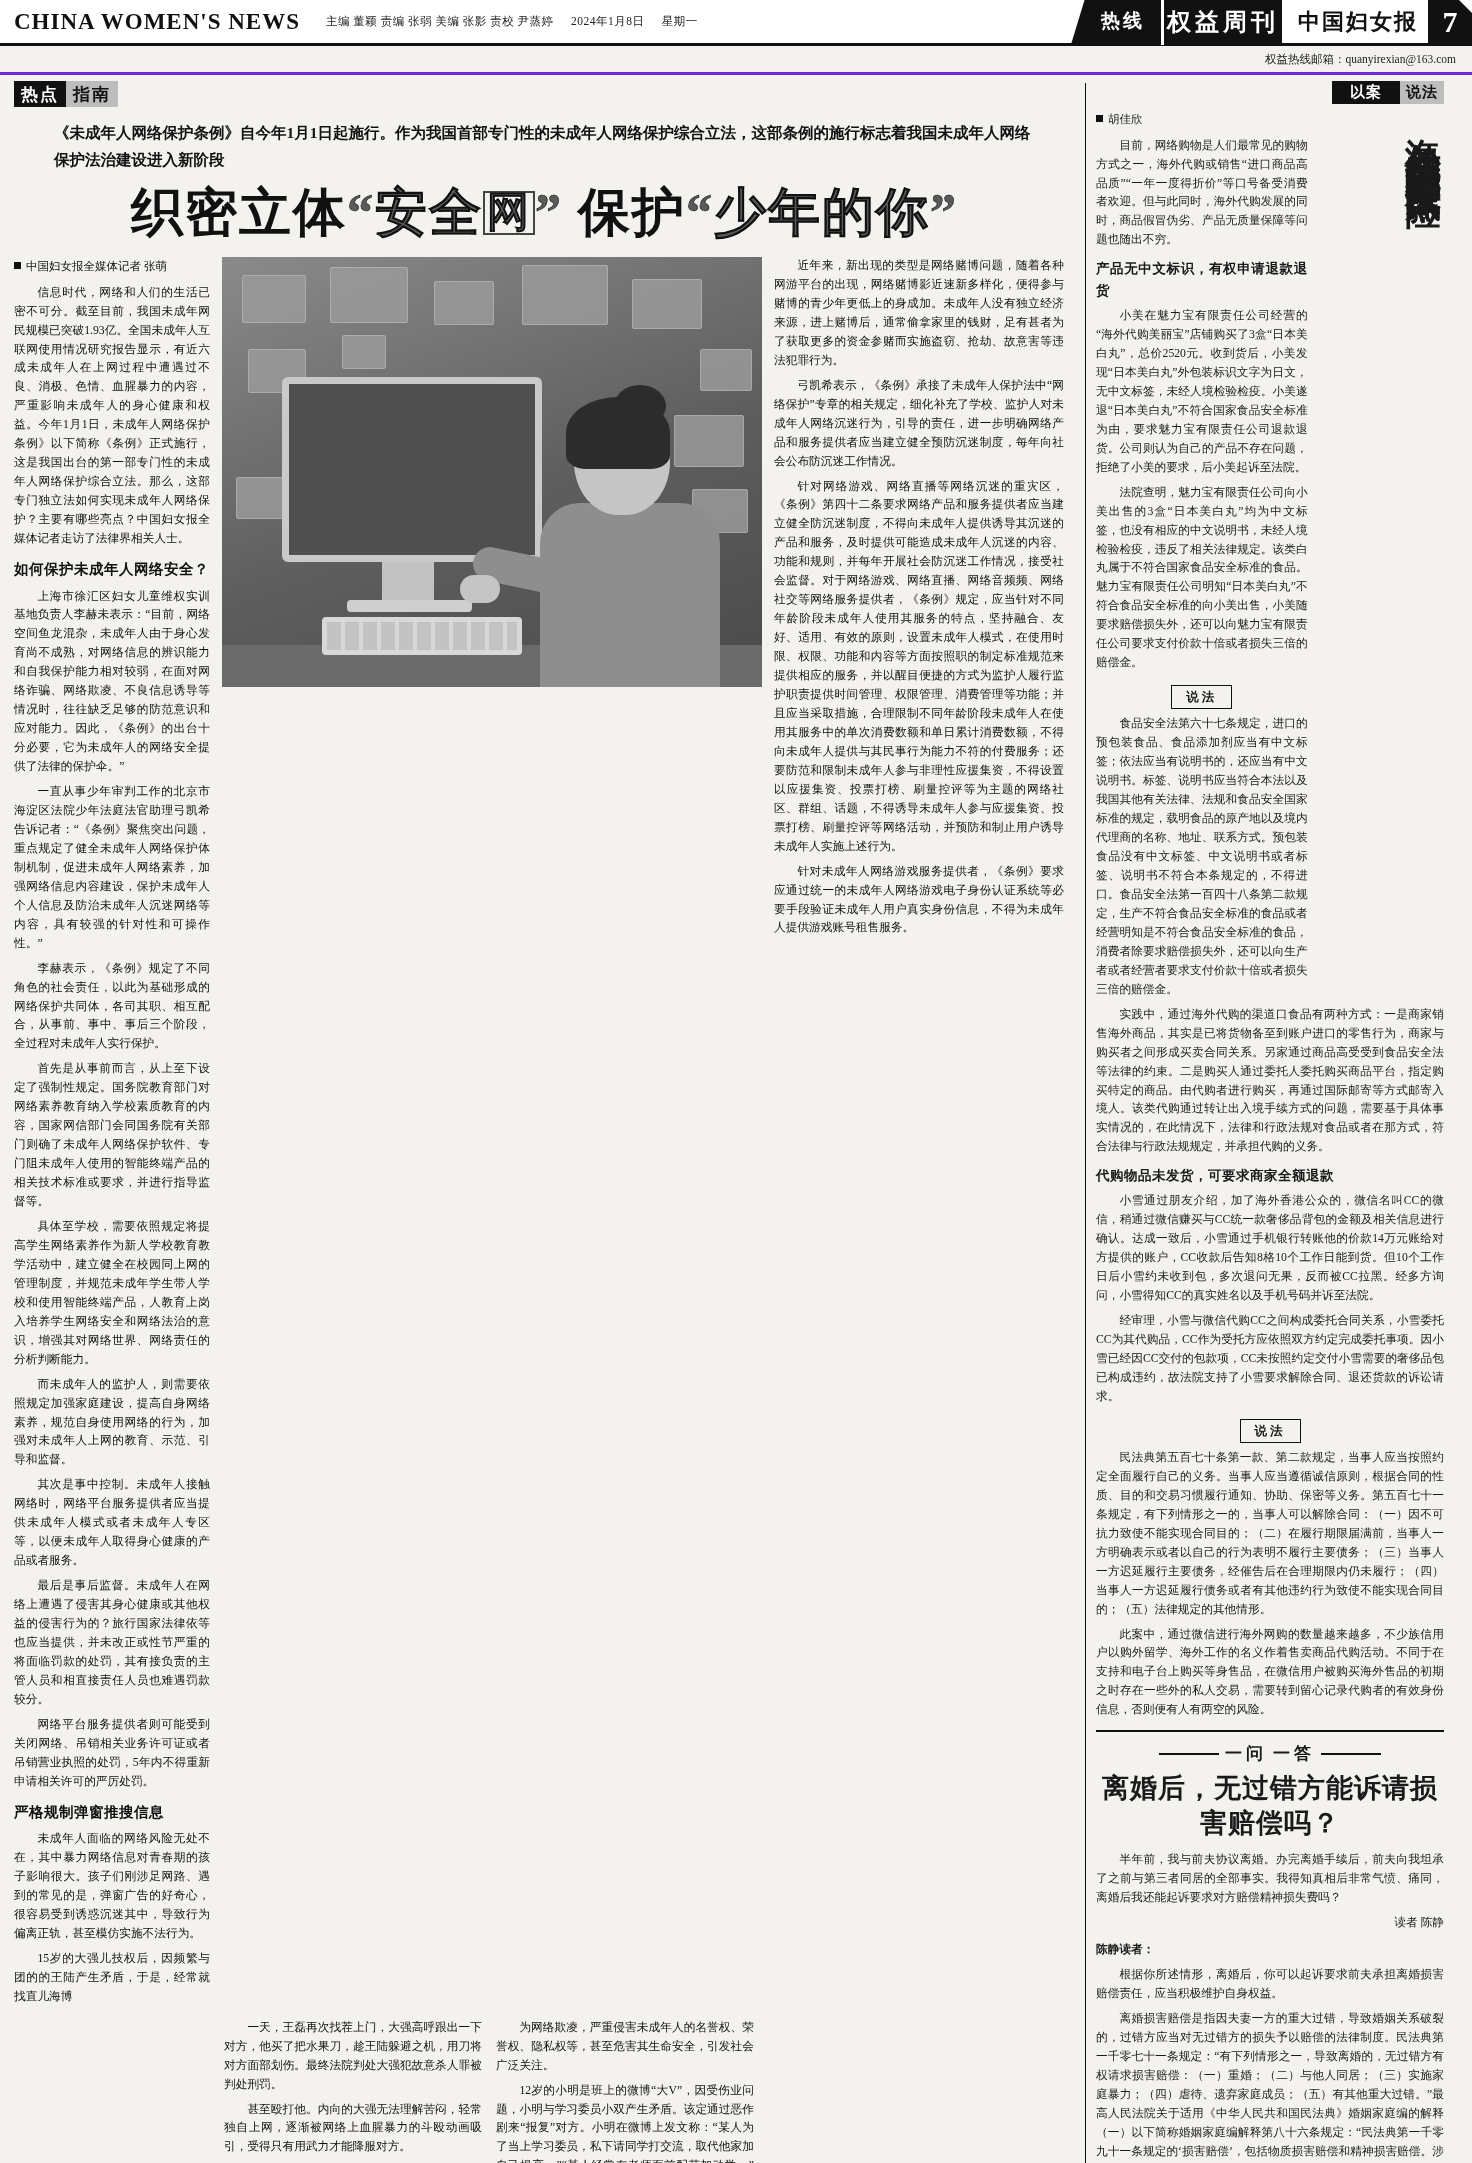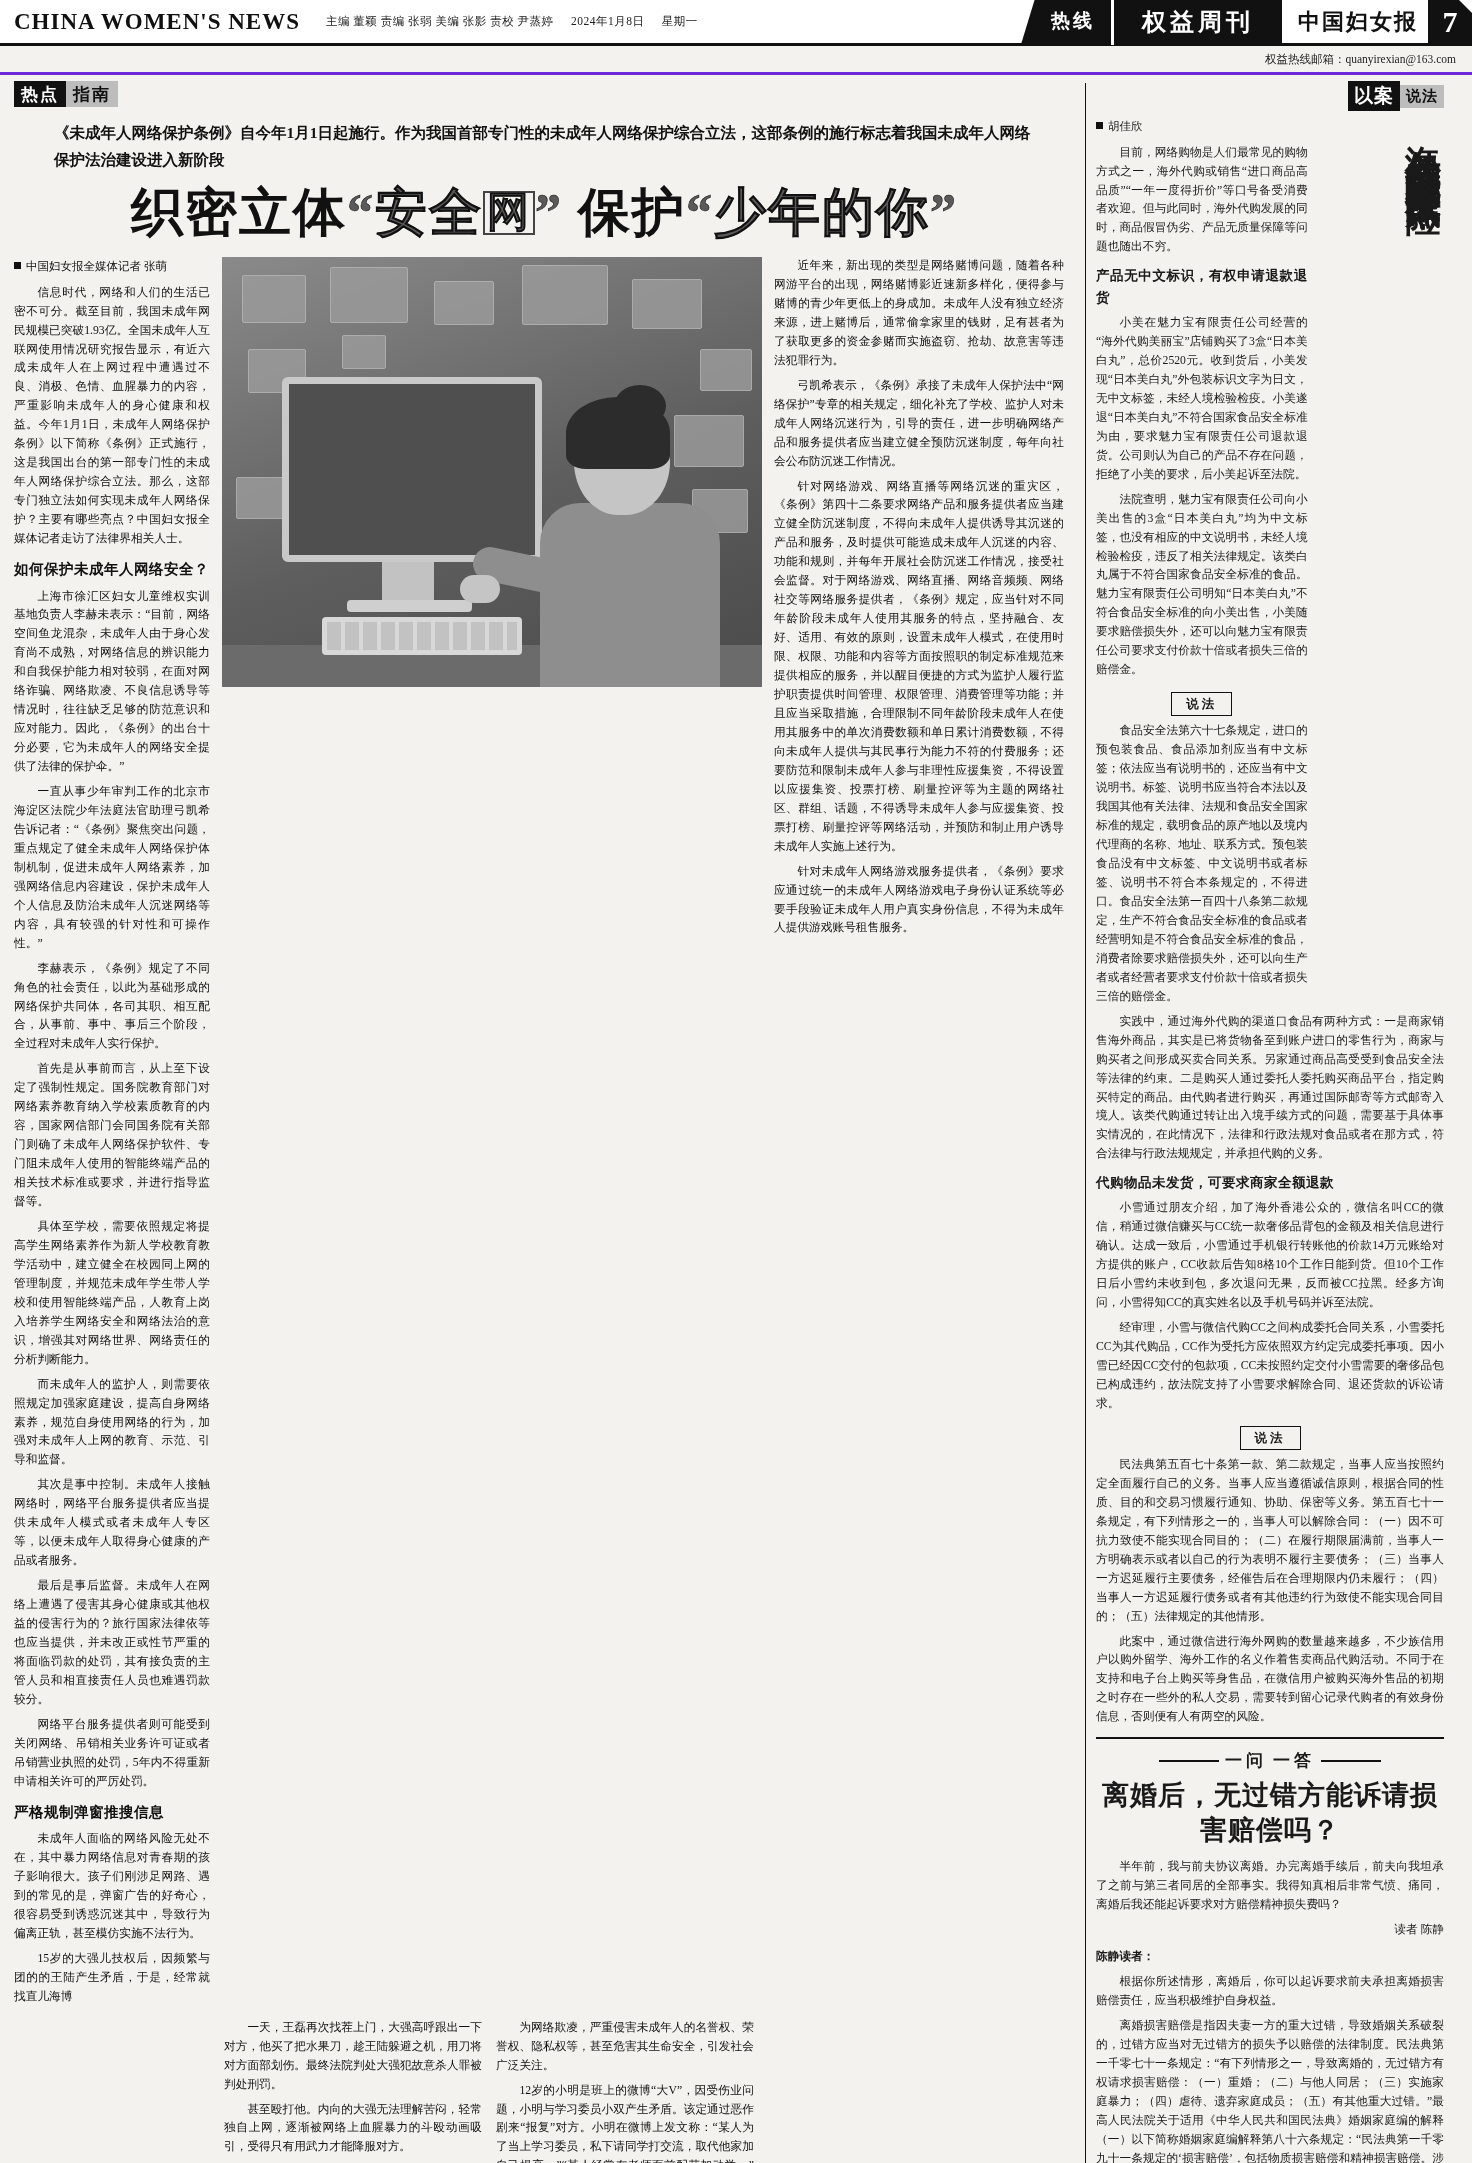--- a/index.html
+++ b/index.html
@@ -62,21 +62,21 @@
     clip-path: polygon(14px 0, 100% 0, 100% 100%, 0 100%);
     height: 46px;
     display: flex; align-items: center;
   }
   .weekly-tag {
     background: #111;
     color: #fff;
     font-size: 24px;
     font-weight: bold;
     letter-spacing: 4px;
-    padding: 0 28px;
+    padding: 0 3px;
     height: 46px;
     display: flex; align-items: center;
     border-left: 3px solid #fff;
   }
   .paper-name {
     font-size: 22px;
     font-weight: bold;
     letter-spacing: 2px;
     padding: 0 10px 0 16px;
     color: #111;
@@ -194,21 +194,21 @@
     filter: grayscale(1);
   }
 
   .lower-flow { display:flex; gap: 14px; margin-top: 6px; }
   .center { text-align:center; }
 
   
   .r-banner {
     display:flex; justify-content: flex-end; align-items:center; margin-bottom: 6px;
   }
-  .r-banner .b1 { background:#111; color:#fff; font-size:19px; font-weight:bold; padding:2px 6px; letter-spacing:1px;}
+  .r-banner .b1 { background:#111; color:#fff; font-size:15px; font-weight:bold; padding:2px 18px; letter-spacing:1px;}
   .r-banner .b2 { background:#bdbdbd; color:#111; font-size:15px; font-weight:bold; padding:2px 6px; letter-spacing:1px;}
   .r-top { display:flex; gap: 10px; }
   .r-text { width: 225px; font-size: 11.7px; line-height: 1.62; text-align: justify;}
   .r-text p { margin: 0 0 6px; text-indent: 2em; }
   .vtitle {
     width: 130px;
     writing-mode: vertical-rl;
     text-orientation: upright;
     font-size: 36px;
     font-weight: bold;

